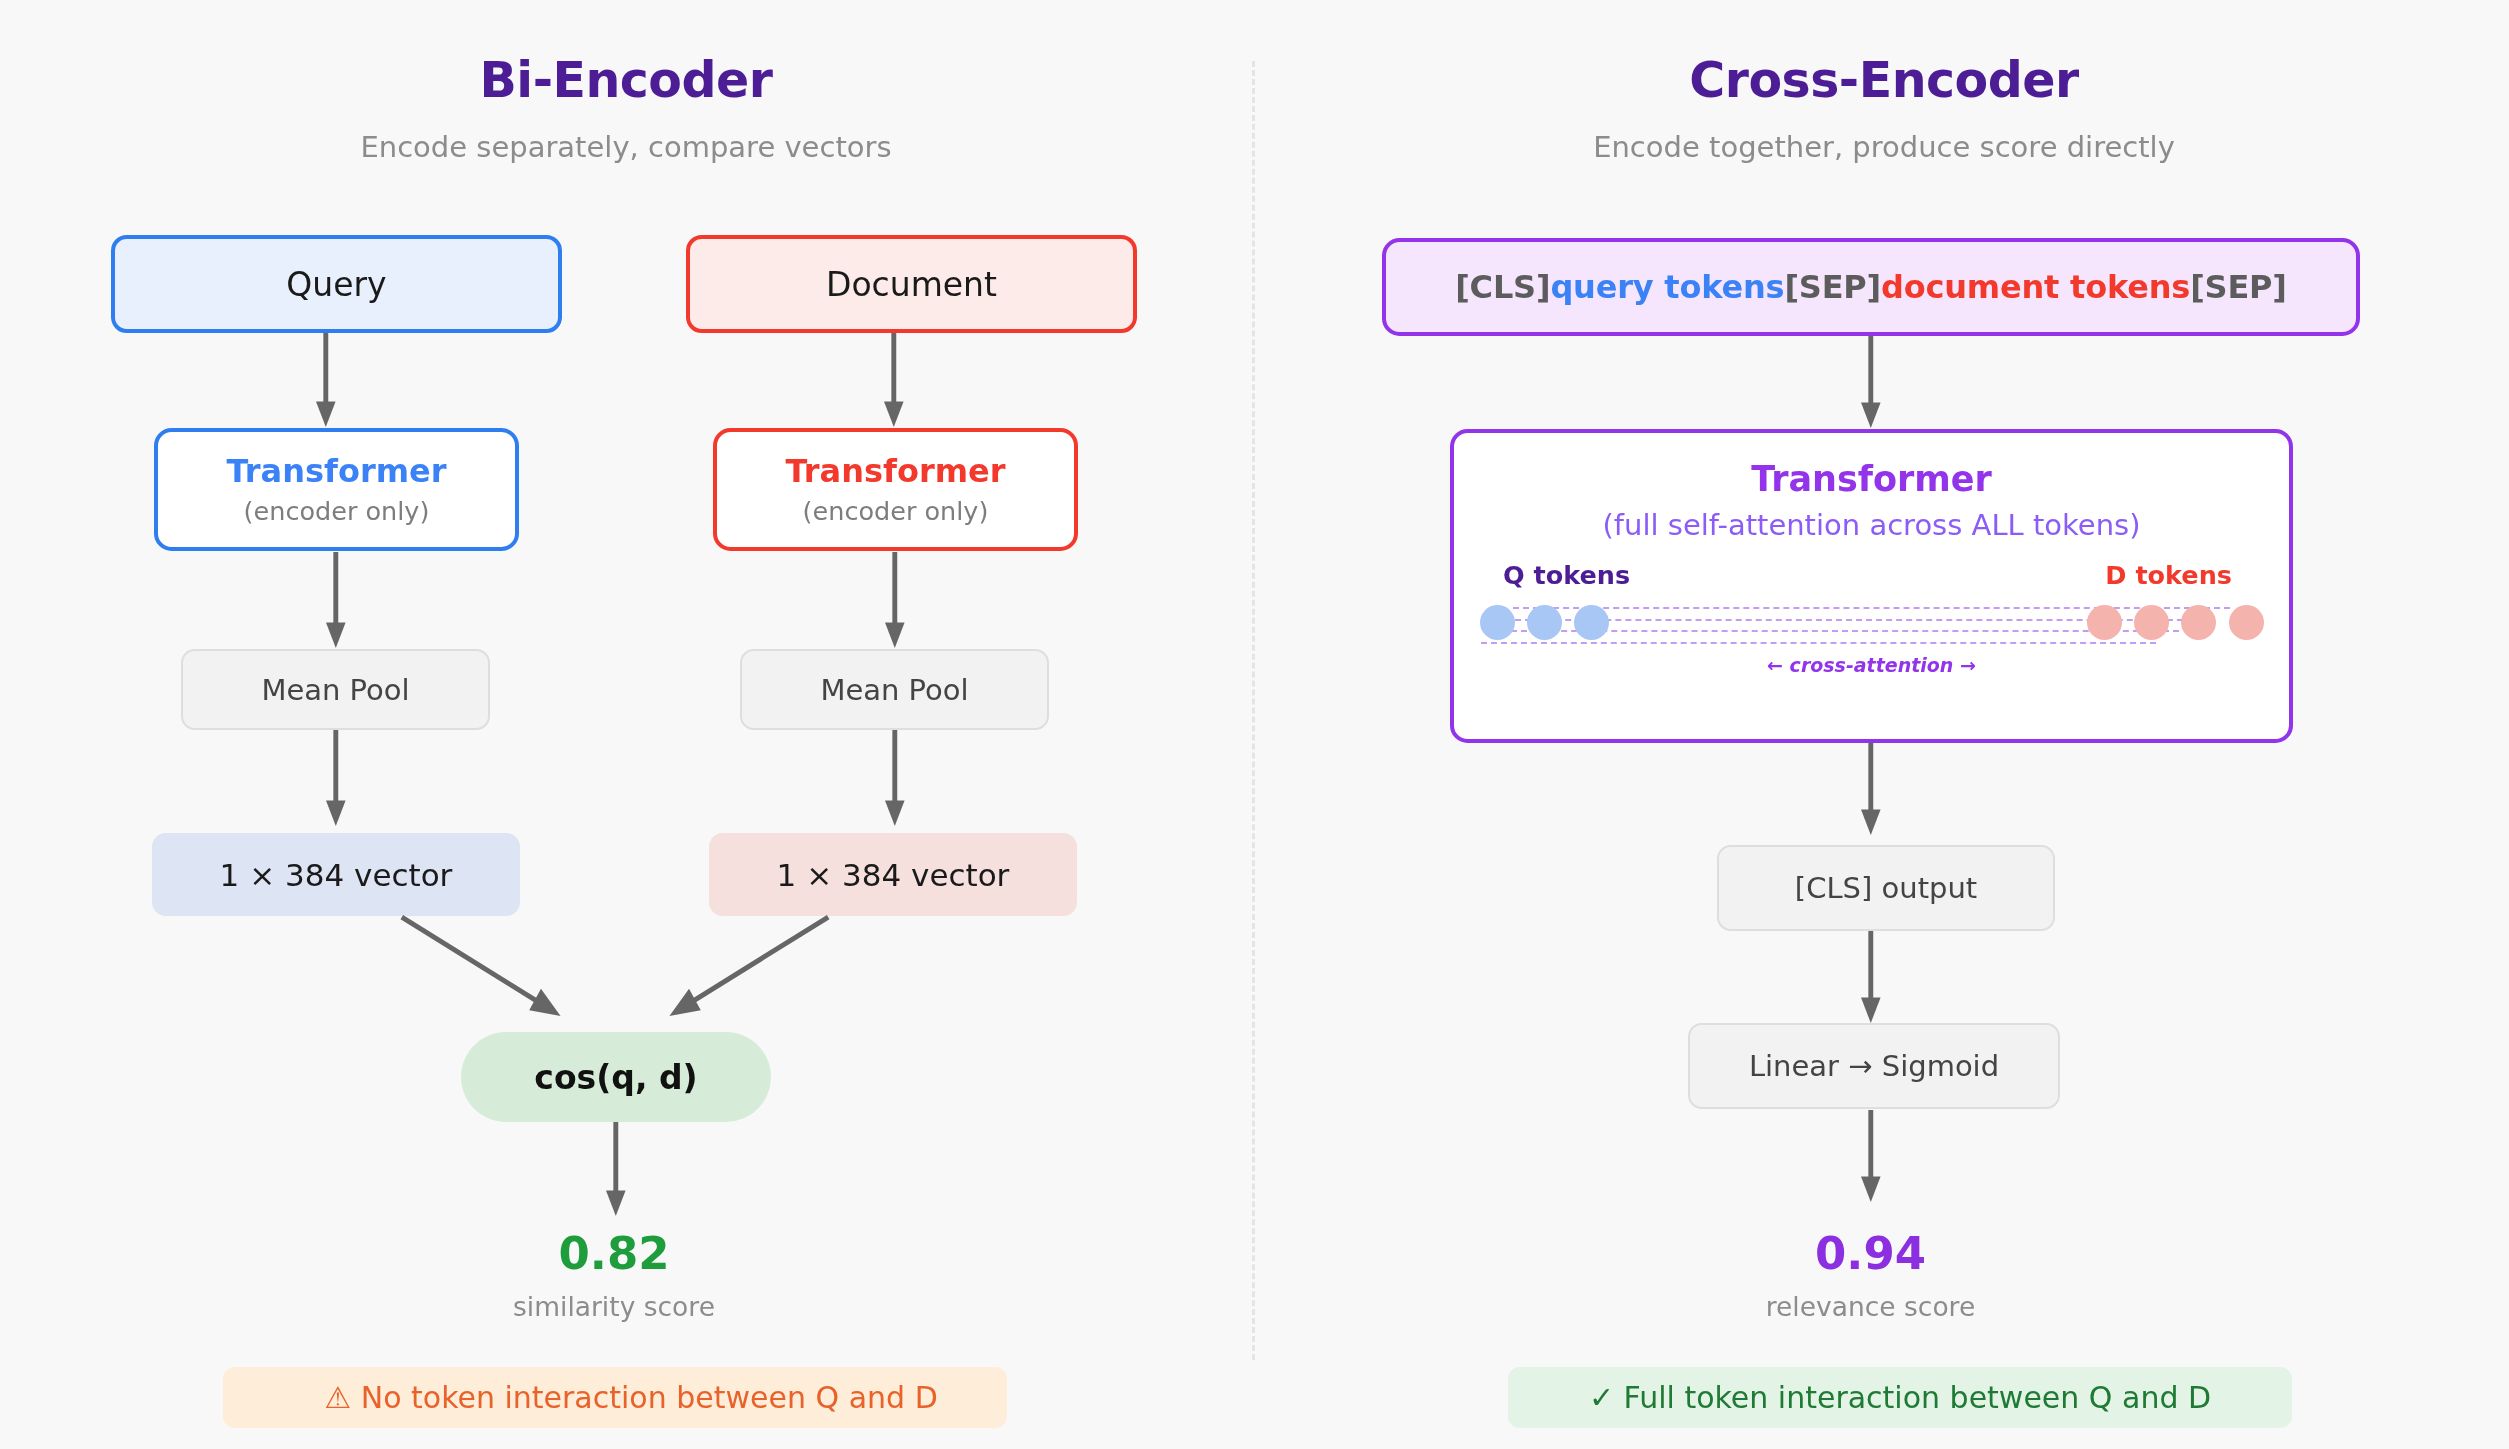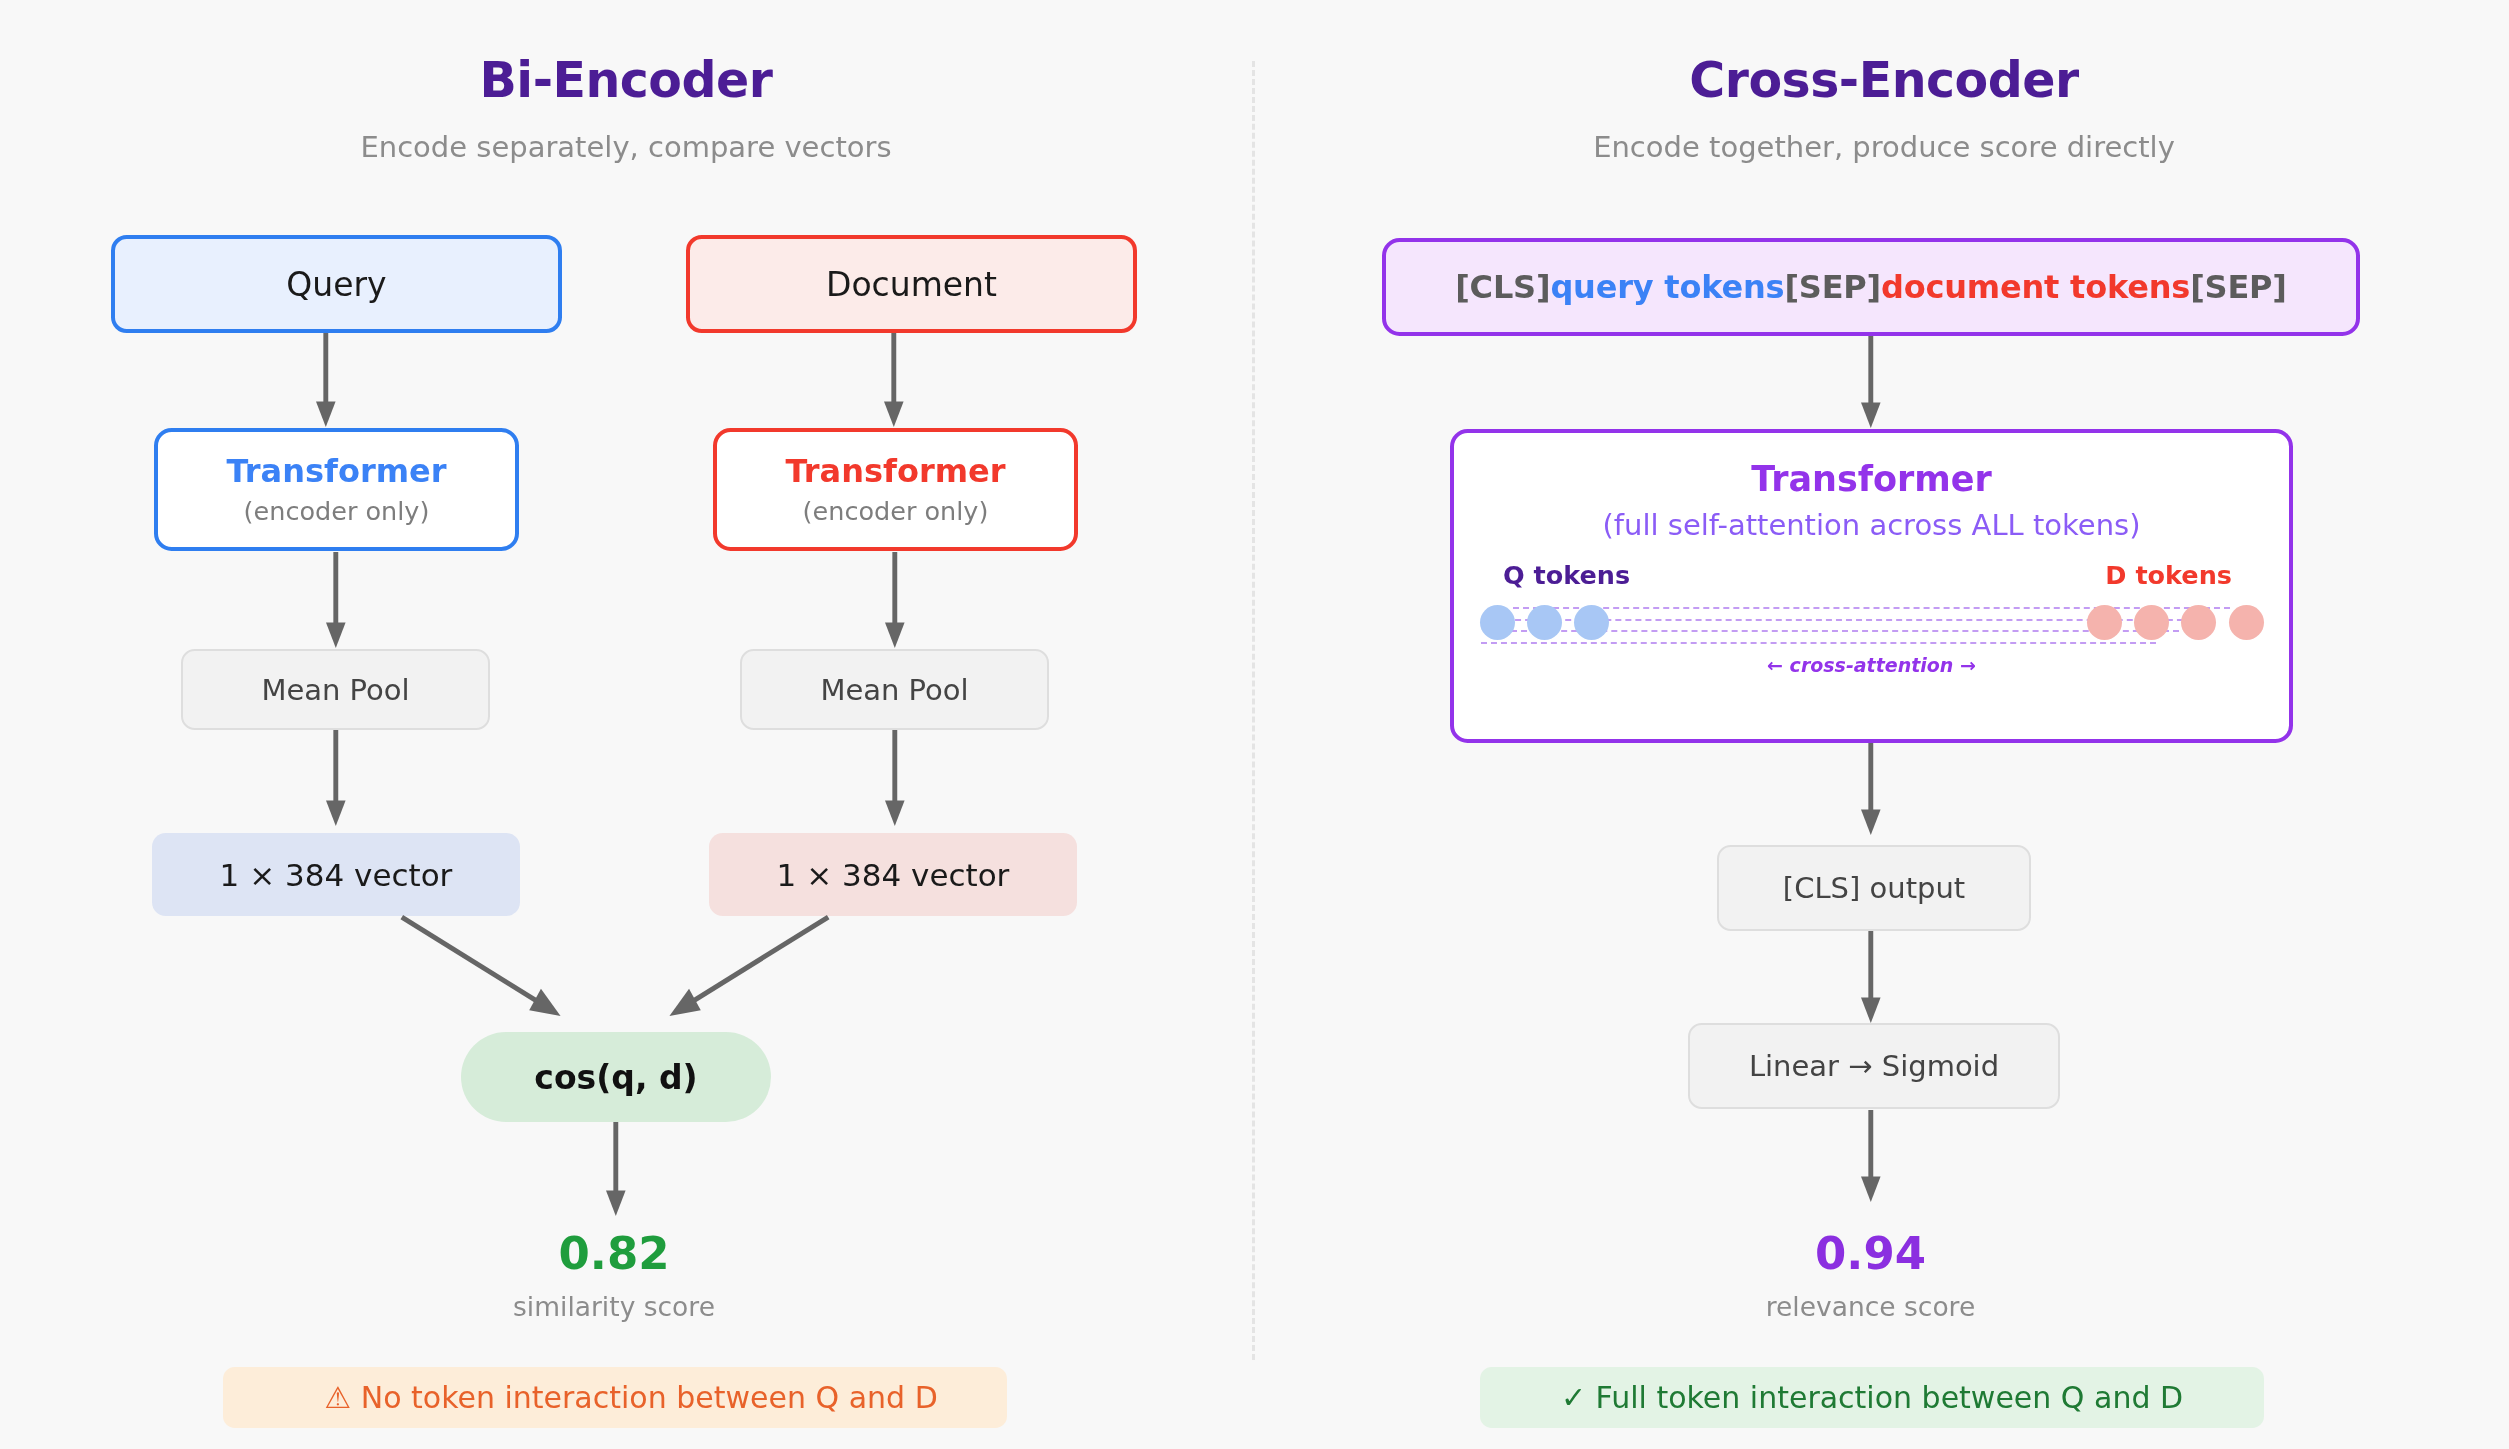--- a/index.html
+++ b/index.html
@@ -233,21 +233,21 @@
     position: absolute;
     box-sizing: border-box;
     display: flex;
     align-items: center;
     justify-content: center;
     border-radius: 11.8px;
     font-size: 30px;
     white-space: nowrap;
   }
   .banner-warn { background: #fdedd9; color: #e8622a; padding-left: 32px; }
-  .banner-ok   { background: #e3f3e5; color: #1f7a34; }
+  .banner-ok   { background: #e3f3e5; color: #1f7a34; margin-left: 28px; }
 </style>
 </head>
 <body>
 
 <div class="stage">
 
   <div class="divider"></div>
 
   <div class="panel-title" style="left:0; top:52px; width:1252px;">Bi-Encoder</div>
   <div class="panel-sub" style="left:0; top:130px; width:1252px;">Encode separately, compare vectors</div>
@@ -363,21 +363,21 @@
 
       <div class="cross-caption">← cross-attention →</div>
     </div>
   </div>
 
   <svg class="arrow-svg" style="left:1860px; top:743px;" width="21.6" height="94" viewBox="0 0 22 96">
     <line x1="11" y1="0" x2="11" y2="70" stroke="#666666" stroke-width="5"></line>
     <polygon points="11,94 1,68 21,68" fill="#666666"></polygon>
   </svg>
 
-  <div class="box box-gray" style="left:1717px; top:845px; width:314px; height:86px;">[CLS] output</div>
+  <div class="box box-gray" style="left:1717px; top:845px; width:338px; height:86px;">[CLS] output</div>
 
   <svg class="arrow-svg" style="left:1860px; top:931px;" width="21.6" height="94" viewBox="0 0 22 96">
     <line x1="11" y1="0" x2="11" y2="70" stroke="#666666" stroke-width="5"></line>
     <polygon points="11,94 1,68 21,68" fill="#666666"></polygon>
   </svg>
 
   <div class="box box-gray" style="left:1688px; top:1023px; width:372px; height:86px;">Linear → Sigmoid</div>
 
   <svg class="arrow-svg" style="left:1860px; top:1110px;" width="21.6" height="94" viewBox="0 0 22 96">
     <line x1="11" y1="0" x2="11" y2="70" stroke="#666666" stroke-width="5"></line>

